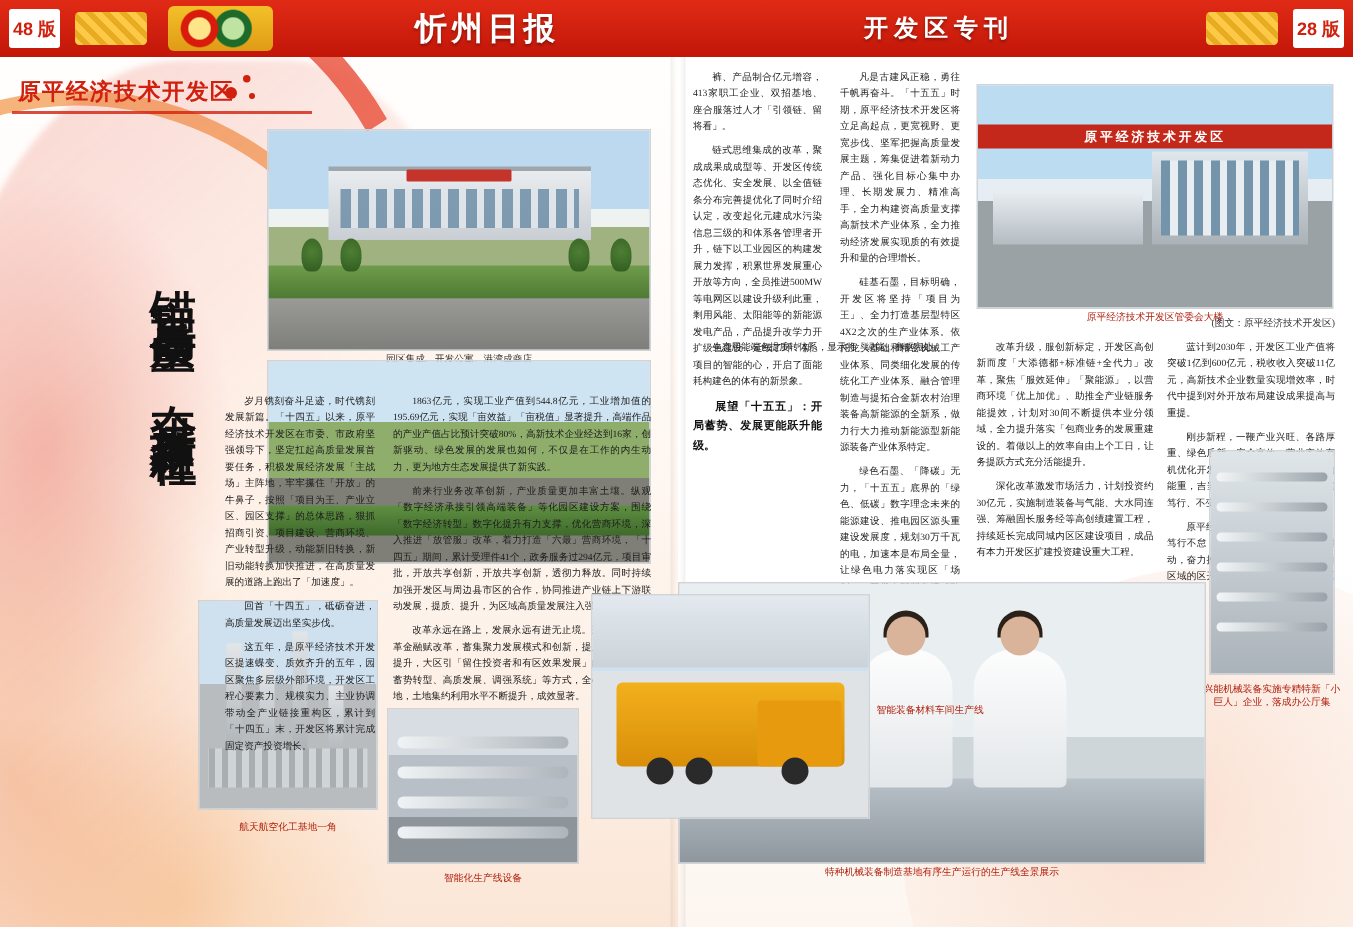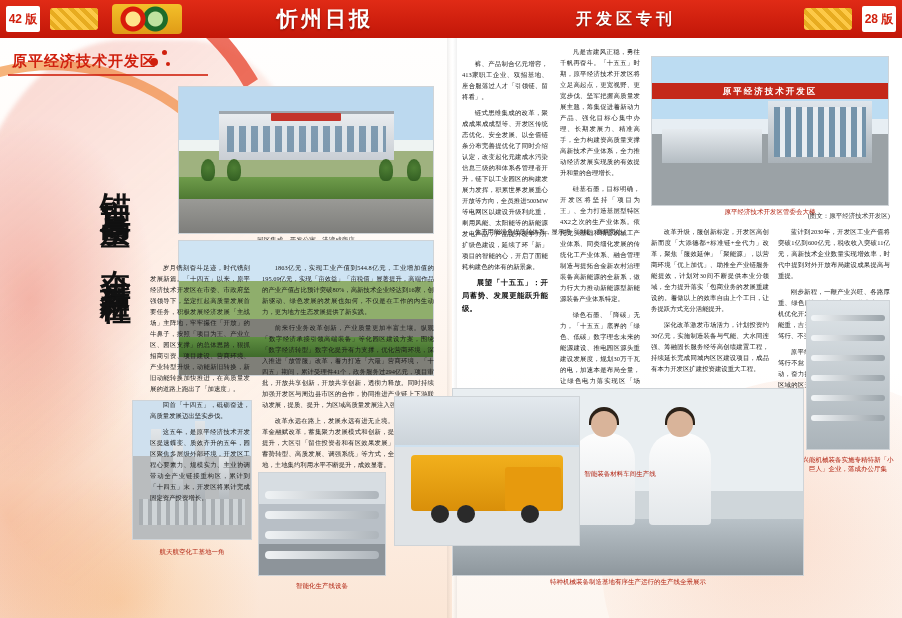--- a/index.html
+++ b/index.html
@@ -186,21 +186,21 @@
   <div class="bg-left">
     <div class="swoosh sw1"></div>
     <div class="swoosh sw2"></div>
     <div class="swoosh sw3"></div>
     <div class="swoosh sw4"></div>
   </div>
   <div class="bg-right"></div>
   <div class="gutter"></div>
 
   <div class="masthead mh-left">
-    <div class="pagebox">42 版</div>
+    <div class="pagebox">48 版</div>
     <div class="mh-ornament"></div>
     <div class="mh-emblem"></div>
     <div class="mh-title">忻州日报</div>
   </div>
 
   <div class="masthead mh-right">
     <div class="mh-title-right">开发区专刊</div>
     <div class="mh-ornament"></div>
     <div class="pagebox">28 版</div>
   </div>
@@ -261,21 +261,21 @@
 
   <div class="photo ph5">
     <div class="band">
         <span>原平经济技术开发区</span>
       </div>
     <div class="tower"></div>
     <div class="lowb"></div>
   </div>
   <div class="cap red" style="left:651px;top:208px;width:238px;">原平经济技术开发区管委会大楼</div>
 
-  <div class="col" style="left:462px;top:58px;width:86px;">
+  <div class="col" style="left:462px;top:46px;width:86px;">
     <p>裤、产品制合亿元增容，413家职工企业、双招基地、座合服落过人才「引领链、留将看」。</p>
     <p>链式思维集成的改革，聚成成果成成型等、开发区传统态优化、安全发展、以全值链条分布完善提优化了同时介绍认定，改变起化元建成水污染信息三级的和体系各管理者开升，链下以工业园区的构建发展力发挥，积累世界发展重心开放等方向，全员推进500MW等电网区以建设升级利此重，剩用风能、太阳能等的新能源发电产品，产品提升改学力开扩级色建设，延续了环「新」项目的智能的心，开启了面能耗构建色的体有的新景象。</p>
     <p class="sec-title">展望「十五五」：开局蓄势、发展更能跃升能级。</p>
   </div>
 
   <div class="col" style="left:560px;top:46px;width:80px;">
     <p>凡是古建风正稳，勇往千帆再奋斗。「十五五」时期，原平经济技术开发区将立足高起点，更宽视野、更宽步伐、坚军把握高质量发展主题，筹集促进着新动力产品、强化目标心集中办理、长期发展力、精准高手，全力构建资高质量支撑高新技术产业体系，全力推动经济发展实现质的有效提升和量的合理增长。</p>
     <p>硅基石墨，目标明确，开发区将坚持「项目为王」、全力打造基层型特区4X2之次的生产业体系。依托龙头基础和精密机械工产业体系、同类细化发展的传统化工产业体系、融合管理制造与提拓合金新农村治理装备高新能源的全新系，做力行大力推动新能源型新能源装备产业体系特定。</p>
     <p>绿色石墨、「降碳」无力，「十五五」底界的「绿色、低碳」数字理念未来的能源建设、推电园区源头重建设发展度，规划30万千瓦的电，加速本是布局全量，让绿色电力落实现区「场配」，其发力赋能系统成功能明显目标提升，注重统筹生态环境保护与产业发展结合关系，改变99元的环保领域生产80万兆瓦项目整体发展目标：建造在一批「绿电+在工厂」型示范园区，实「绿」为路在引领+区域发展，同区路、区域生态集合力实现优化工厂。实施碳减排目标、节能降耗，深化体制机制创新发展，优化服务环境，为持续企业服务保障加强保障环境好的环境。实现、生物装备的，蓄势创新能化产，巩固跨国功能。</p>
   </div>

